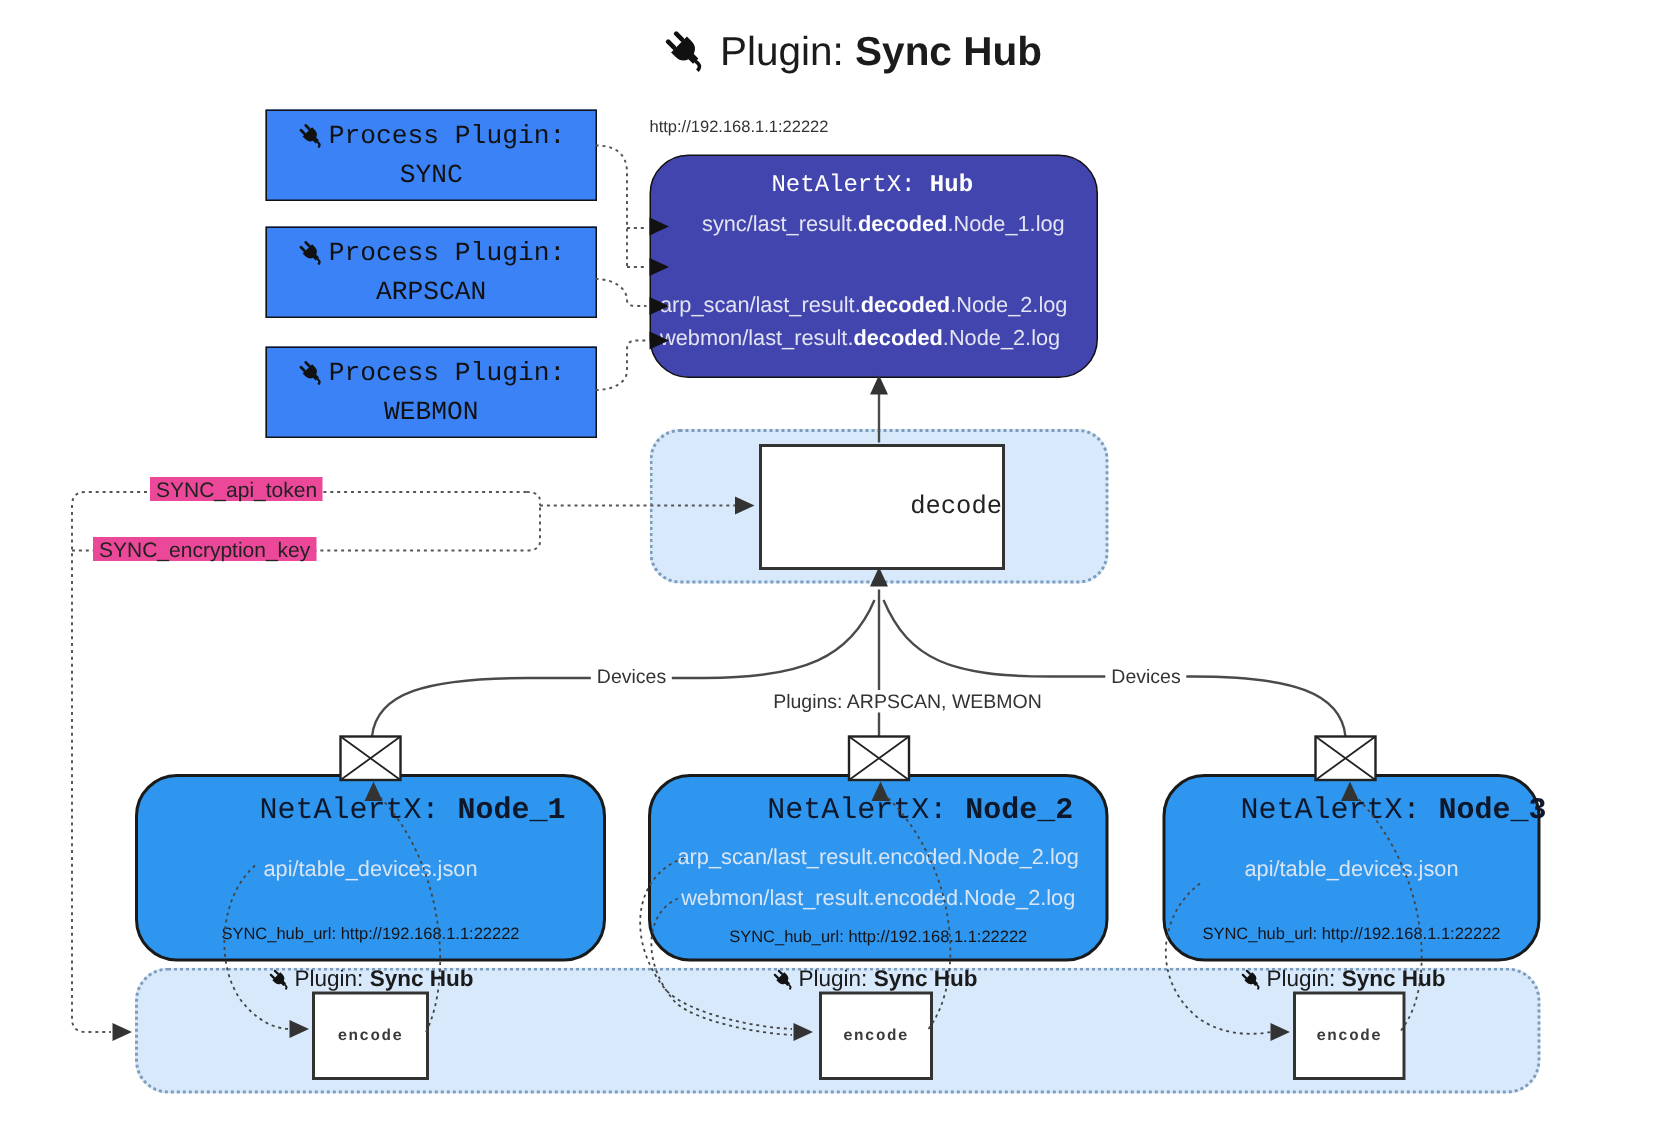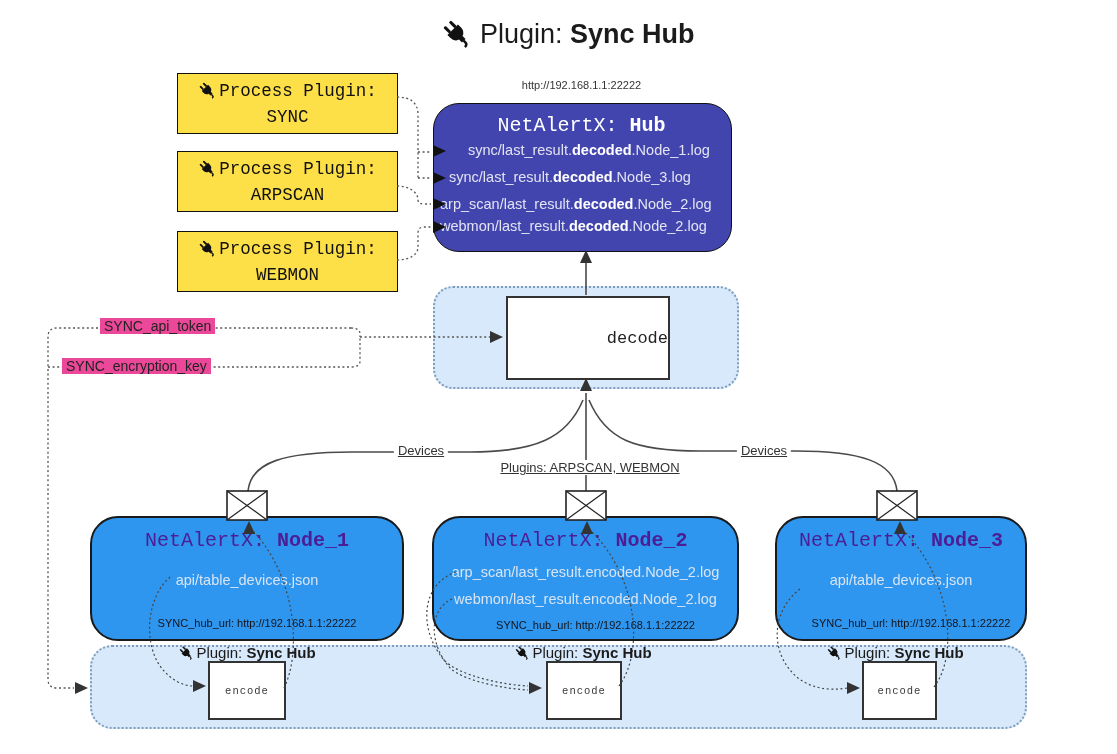--- a/index.html
+++ b/index.html
@@ -9,56 +9,56 @@
   .mono{font-family:"Liberation Mono","DejaVu Sans Mono",monospace;}
   .b{font-weight:bold;}
 
   
   .title{left:441px;top:18px;display:flex;align-items:center;gap:7px;font-size:27px;color:#1b1b1b;}
   .plug-lg{width:32px;height:32px;}
   .plug-sm{width:19px;height:19px;margin-right:2px;vertical-align:-4px;}
   .plug-xs{width:16px;height:16px;margin-right:2px;vertical-align:-4px;}
 
   
-  .pbox{left:177px;width:219px;height:59px;background:#fde047;border:1.6px solid #111;
+  .pbox{left:177px;width:219px;height:59px;background:#3b82f6;border:1.6px solid #111;
         display:flex;flex-direction:column;align-items:center;justify-content:center;
         font-size:17.5px;line-height:26px;color:#111;}
   .pbox .l1{display:flex;align-items:center;}
 
   
-  .hub-url{left:433px;width:297px;top:79px;text-align:center;font-size:11px;color:#333;}
+  .hub-url{left:433px;width:297px;top:79px;font-size:11px;color:#333;}
   .hub{left:433px;top:103px;width:297px;height:147px;background:var(--hub_fill,#4345AF);
        border:1.6px solid #111;border-radius:26px;}
-  .hub-title{left:433px;width:297px;top:114px;text-align:center;font-size:20px;color:#fff;}
+  .hub-title{left:433px;width:297px;top:114px;text-align:center;font-size:16px;color:#fff;}
   .hub-line{font-size:14.5px;color:#e2e4f2;white-space:nowrap;}
   .hub-line .b{color:#fff;}
 
   
   .panel{background:var(--panel_fill,#D7E9FB);border:2px dotted #7E9DBD;}
   .decode-panel{left:433px;top:286px;width:302px;height:99px;border-radius:20px;}
   .decode-box{left:506px;top:296px;width:160px;height:80px;background:#fff;border:2px solid #333;
               display:flex;align-items:center;justify-content:flex-end;font-size:17px;color:#222;}
 
   
   .online{background:#ec4899;padding:0 4px;font-size:14px;color:#222;z-index:6;white-space:nowrap;}
-  .edgelab{background:#fff;padding:0 4px;font-size:13px;color:#333;z-index:6;white-space:nowrap;text-decoration:underline;}
+  .edgelab{background:#fff;padding:0 4px;font-size:13px;color:#333;z-index:6;white-space:nowrap;}
 
   
   .node{background:var(--node_fill,#2E96EE);border:2px solid #1a1a1a;border-radius:28px;top:516px;height:121px;}
-  .node-title{width:100%;text-align:center;top:11px;font-size:20px;color:#4c1d95;white-space:nowrap;}
+  .node-title{width:100%;text-align:center;top:11px;font-size:20px;color:#0f172a;white-space:nowrap;padding-left:28px;}
   .node-file{width:100%;text-align:center;font-size:14.5px;color:#d9e4f4;white-space:nowrap;}
-  .node-url{width:100%;text-align:center;font-size:11px;color:#14141a;white-space:nowrap;padding-left:10px;}
+  .node-url{width:100%;text-align:center;font-size:11px;color:#14141a;white-space:nowrap;}
 
   
   .band{left:90px;top:645px;width:933px;height:80px;border-radius:22px;}
   .band-label{top:644px;transform:translateX(-50%);font-size:15px;color:#1b1b1b;z-index:6;
               display:flex;align-items:center;white-space:nowrap;}
   .encode-box{top:661px;height:55px;background:#fff;border:2px solid #333;z-index:4;
               display:flex;align-items:center;justify-content:center;
-              font-size:10.5px;letter-spacing:1px;color:#3a3a3a;}
+              font-size:10.5px;letter-spacing:1px;color:#3a3a3a;font-weight:bold;}
 
   svg.overlay{position:absolute;left:0;top:0;z-index:5;pointer-events:none;}
 </style>
 </head>
 <body>
 
 <svg width="0" height="0" style="position:absolute">
   <symbol id="plug" viewBox="0 0 24 24">
     <g transform="rotate(-45 12 12)">
       <rect x="8" y="1.5" width="2.3" height="6.2" rx="0.9" fill="#111"></rect>
@@ -171,34 +171,33 @@
         </svg>
         <span>Process Plugin:</span>
       </span>
     <span>WEBMON</span>
   </div>
 
   <div class="abs hub-url">http://192.168.1.1:22222</div>
   <div class="abs hub"></div>
   <div class="abs hub-title mono"><span>NetAlertX: </span><span class="b">Hub</span></div>
   <div class="abs hub-line" style="left:468px;top:142px"><span>sync/last_result.</span><span class="b">decoded</span><span>.Node_1.log</span></div>
-  <div class="abs hub-line" style="left:449px;top:169px"><span>sync/last_result.</span><span class="b">decoded</span><span>.Node_3.log</span></div>
   <div class="abs hub-line" style="left:440px;top:196px"><span>arp_scan/last_result.</span><span class="b">decoded</span><span>.Node_2.log</span></div>
   <div class="abs hub-line" style="left:440px;top:218px"><span>webmon/last_result.</span><span class="b">decoded</span><span>.Node_2.log</span></div>
 
   <div class="abs panel decode-panel"></div>
   <div class="abs decode-box mono">
       <span>decode</span>
     </div>
 
   <div class="abs online" style="left:100px;top:318px">SYNC_api_token</div>
   <div class="abs online" style="left:62px;top:358px">SYNC_encryption_key</div>
 
   <div class="abs edgelab" style="left:421px;top:443px;transform:translateX(-50%)">Devices</div>
-  <div class="abs edgelab" style="left:590px;top:460px;transform:translateX(-50%)">Plugins: ARPSCAN, WEBMON</div>
+  <div class="abs edgelab" style="left:605px;top:460px;transform:translateX(-50%)">Plugins: ARPSCAN, WEBMON</div>
   <div class="abs edgelab" style="left:764px;top:443px;transform:translateX(-50%)">Devices</div>
 
   <div class="abs node" style="left:90px;width:310px">
     <div class="abs node-title mono"><span>NetAlertX: </span><span class="b">Node_1</span></div>
     <div class="abs node-file" style="top:54px">api/table_devices.json</div>
     <div class="abs node-url" style="top:99px">SYNC_hub_url: http://192.168.1.1:22222</div>
   </div>
   <div class="abs node" style="left:432px;width:303px">
     <div class="abs node-title mono"><span>NetAlertX: </span><span class="b">Node_2</span></div>
     <div class="abs node-file" style="top:46px">arp_scan/last_result.encoded.Node_2.log</div>

